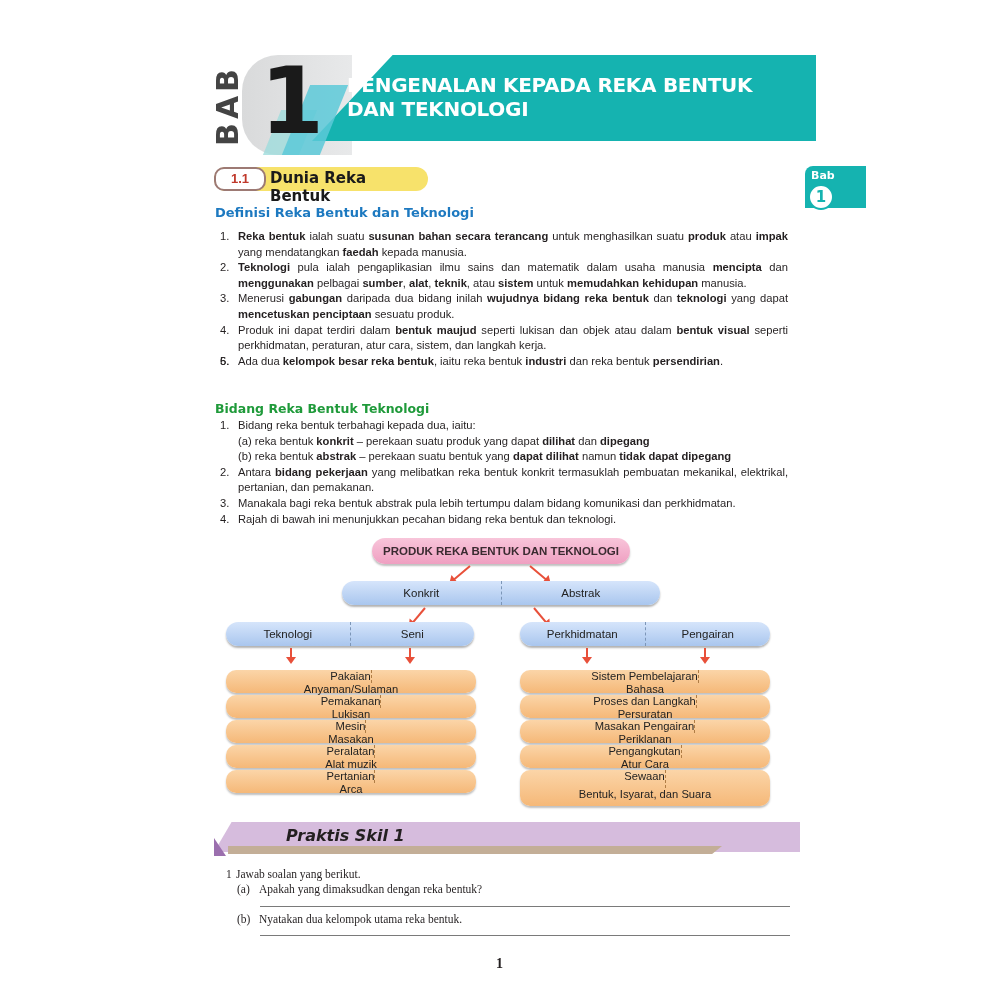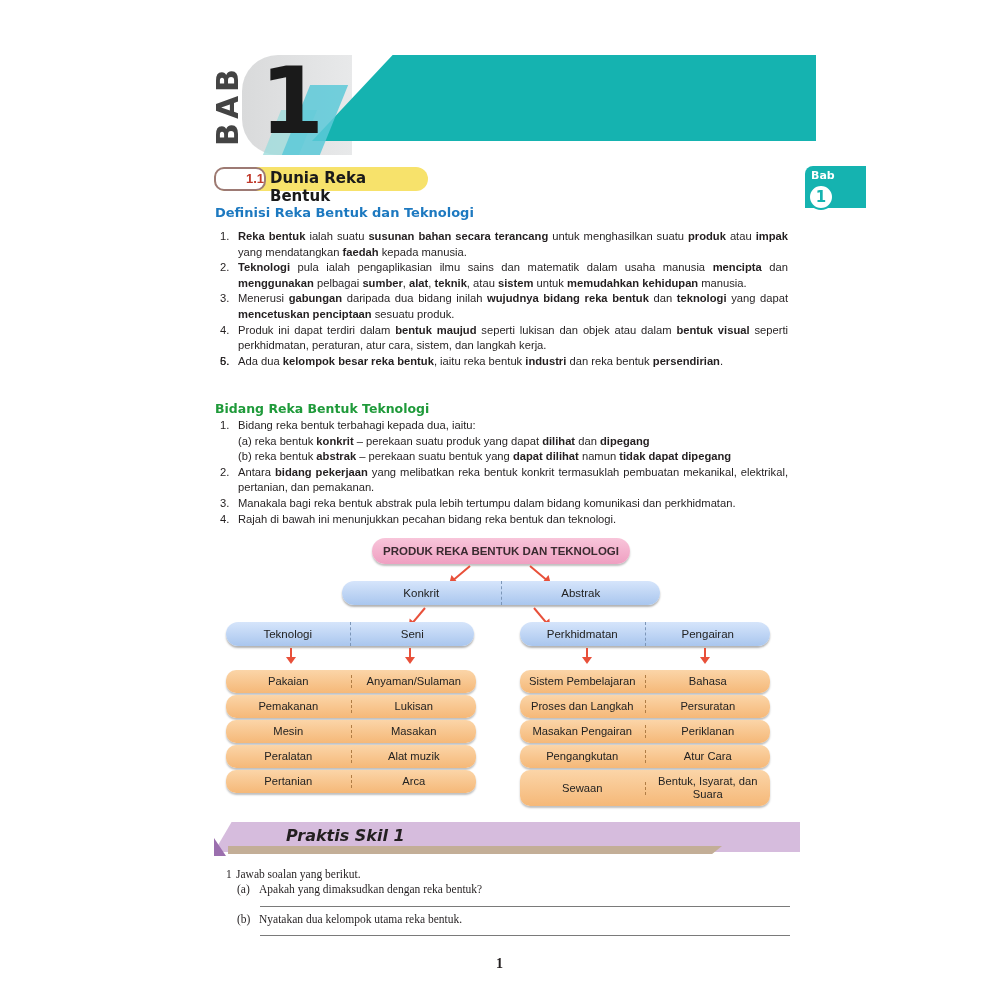--- a/index.html
+++ b/index.html
@@ -16,42 +16,42 @@
   .stripe2 { position: absolute; left: 60px; top: 55px; width: 36px; height: 45px; background: #9fdcdc; transform: skewX(-22deg); opacity: 0.8; z-index: 2; }
   .chap-title { position: absolute; left: 135px; top: 18px; font-family: "DejaVu Sans", sans-serif; font-weight: bold; font-size: 20px; line-height: 24px; color: #ffffff; letter-spacing: -0.3px; }
 
   
   .side-tab { position: absolute; left: 805px; top: 166px; width: 61px; height: 42px; background: #15b3b0; border-radius: 8px 0 0 0; }
   .side-tab .lbl { position: absolute; left: 6px; top: 3px; color: #fff; font-family: "DejaVu Sans", sans-serif; font-weight: bold; font-size: 11px; }
   .side-tab .circ { position: absolute; left: 3px; top: 18px; width: 22px; height: 22px; border-radius: 50%; background: #fff; border: 2px solid #15b3b0; color: #15b3b0; font-weight: bold; font-size: 15px; text-align: center; line-height: 22px; font-family: "DejaVu Sans", sans-serif; }
 
   
   .sec-pill { position: absolute; left: 214px; top: 167px; height: 24px; width: 214px; background: #f7e26b; border-radius: 12px; }
-  .sec-num { position: absolute; left: 0; top: 0; width: 48px; height: 20px; border: 2px solid #9d7a74; border-radius: 10px; background: #fff; text-align: right; line-height: 20px; font-weight: bold; font-size: 13px; color: #c0392b; }
+  .sec-num { position: absolute; left: 0; top: 0; width: 48px; height: 20px; border: 2px solid #9d7a74; border-radius: 10px; background: #fff; text-align: center; line-height: 20px; font-weight: bold; font-size: 13px; color: #c0392b; }
   .sec-title { position: absolute; left: 56px; top: 2px; font-family: "DejaVu Sans", sans-serif; font-weight: bold; font-size: 15px; color: #1a1a1a; }
 
   .h-blue { position: absolute; left: 215px; top: 205px; color: #1d79c0; font-weight: bold; font-size: 13px; font-family: "DejaVu Sans", sans-serif; }
   .h-green { position: absolute; left: 215px; top: 401px; color: #1f9a3a; font-weight: bold; font-size: 12.5px; font-family: "DejaVu Sans", sans-serif; }
 
   .list { position: absolute; left: 220px; width: 568px; margin: 0; padding: 0; list-style: none; font-size: 11.2px; line-height: 15.6px; color: #231f20; }
   .list li { position: relative; padding-left: 18px; text-align: justify; }
   .list li .n { position: absolute; left: 0; top: 0; }
   .list li .sub { display: block; padding-left: 0; }
   .list1 { top: 229px; }
   .list2 { top: 418px; }
   b { font-weight: bold; }
 
   
   .dg { position: absolute; }
   .pink { left: 372px; top: 538px; width: 258px; height: 26px; background: linear-gradient(#f8c5da,#ef9fc1); border-radius: 13px; box-shadow: 0 2px 2px rgba(0,0,0,0.25); text-align: center; line-height: 26px; font-weight: bold; font-size: 11.5px; color: #3a2a30; }
   .blue { height: 24px; background: linear-gradient(#d6e5fb,#a9c6ee); border-radius: 12px; box-shadow: 0 2px 2px rgba(0,0,0,0.3); display: flex; font-size: 11.5px; color: #222; line-height: 24px; }
   .blue .half, .orange .half { flex: 1; text-align: center; }
   .blue .half:first-child { border-right: 1px dashed #7c96b8; }
   .orange-wrap { position: absolute; display: flex; flex-direction: column; gap: 2px; }
-  .orange { height: 23px; background: linear-gradient(#fbd5a8,#f5b878); border-radius: 10px; box-shadow: 0 2px 2px rgba(0,0,0,0.25); display: flex; font-size: 11.2px; color: #222; align-items: center; }
+  .orange { height: 23px; background: linear-gradient(#fbd5a8,#f5b878); border-radius: 10px; box-shadow: 0 2px 2px rgba(0,0,0,0.25); display: flex; font-size: 11.2px; color: #222; align-items: center; flex-direction: column; }
   .orange .half { line-height: 13px; }
   .orange .half:first-child { border-right: 1px dashed #b07d45; }
   .orange.tall { height: 36px; }
   .arrow { position: absolute; width: 2px; background: #e8503a; }
   .arrow::after { content: ""; position: absolute; left: -4px; bottom: -2px; border-left: 5px solid transparent; border-right: 5px solid transparent; border-top: 7px solid #e8503a; }
   .darrow { position: absolute; height: 2px; background: #e8503a; transform-origin: 0 50%; }
   .darrow::after { content: ""; position: absolute; right: -3px; top: -4px; border-top: 5px solid transparent; border-bottom: 5px solid transparent; border-left: 7px solid #e8503a; }
 
   
   .praktis { position: absolute; left: 214px; top: 822px; width: 586px; height: 30px; background: #d6bcdd; clip-path: polygon(3% 0,100% 0,100% 100%,0 100%); }
@@ -67,20 +67,24 @@
 
 <div class="chap-header">
   <div class="bab-vertical">
       <span>BAB</span>
     </div>
   <div class="grey-tab"></div>
   <div class="big-num">1</div>
   <div class="stripe2"></div>
   <div class="stripe1"></div>
   <div class="teal-bar"></div>
+  <div class="chap-title">
+    <div>PENGENALAN KEPADA REKA BENTUK</div>
+    <div>DAN TEKNOLOGI</div>
+  </div>
 </div>
 
 <div class="side-tab">
   <span class="lbl">Bab</span>
   <span class="circ">1</span>
 </div>
 
 <div class="sec-pill">
   <div class="sec-num">1.1</div>
   <div class="sec-title">Dunia Reka Bentuk</div>

